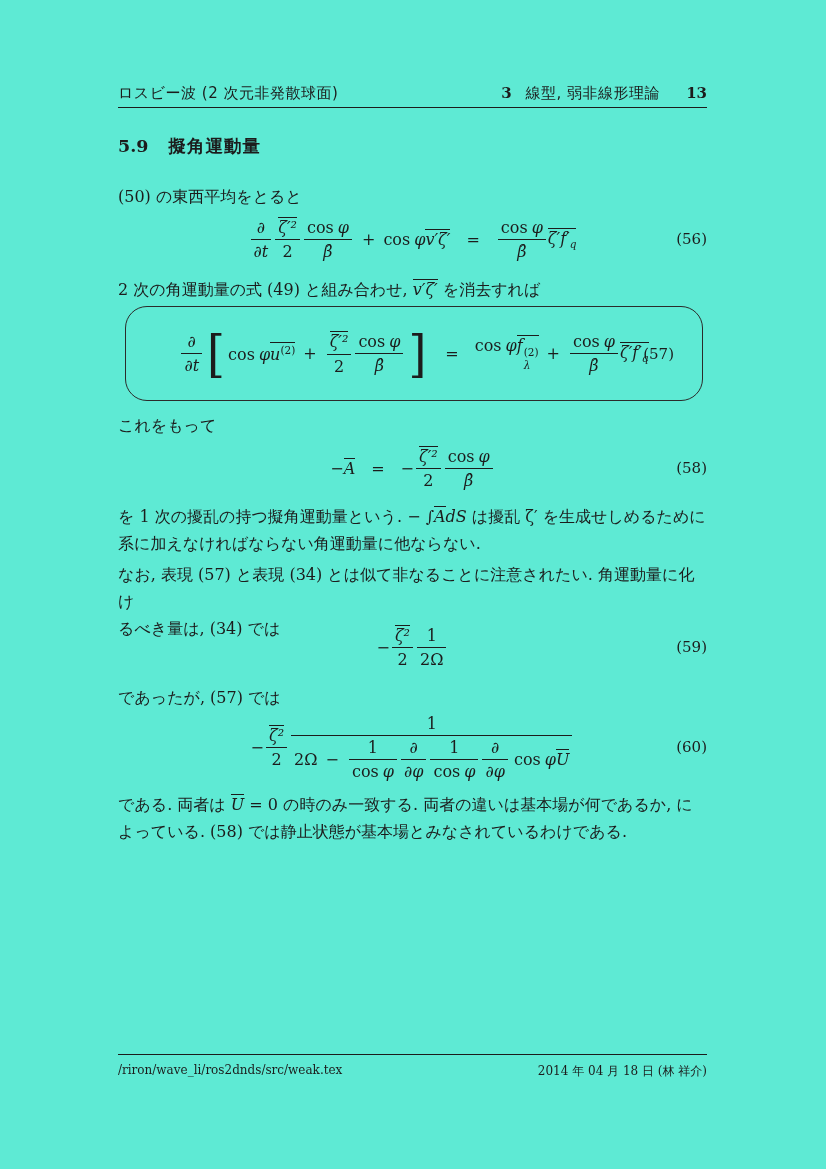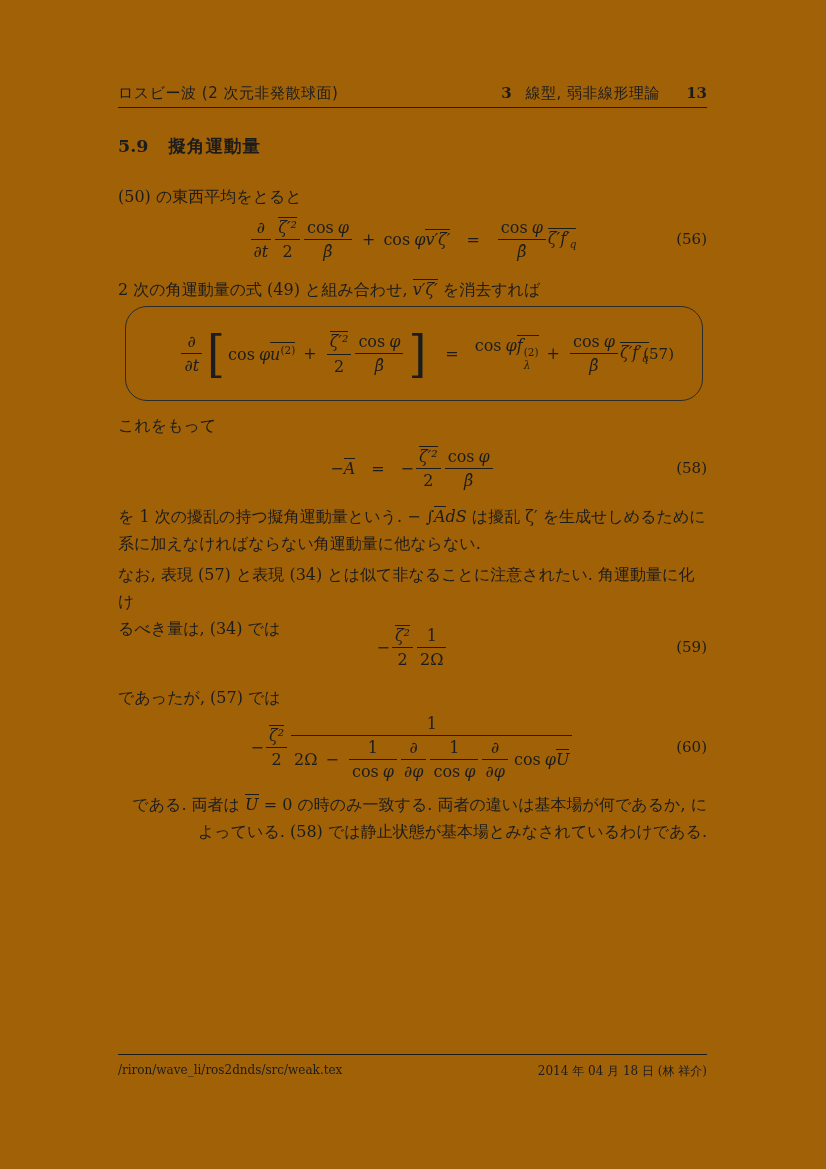--- a/index.html
+++ b/index.html
@@ -1,18 +1,18 @@
 <!DOCTYPE html>
 <html><head>
 <meta charset="utf-8">
 <style>
   * { margin:0; padding:0; box-sizing:border-box; }
   html,body { width:826px; height:1169px; }
   body { background:#ffffff; color:#1c1c1c; font-family:"DejaVu Serif", serif; position:relative; overflow:hidden; }
-  .page { position:absolute; inset:0; background:#a16207; }
+  .page { position:absolute; inset:0; background:#5eead4; }
 
   .header { position:absolute; left:118px; width:589px; top:84px; display:flex; justify-content:space-between; align-items:baseline; font-size:15px; }
   .h-left { font-family:"DejaVu Sans", sans-serif; letter-spacing:0.5px; }
   .h-right { display:inline-flex; align-items:baseline; }
   .h-secnum { font-weight:bold; }
   .h-title { font-family:"DejaVu Sans", sans-serif; margin-left:14px; letter-spacing:0.5px; }
   .h-page { font-weight:bold; margin-left:26px; }
   .rule { position:absolute; left:118px; width:589px; border-top:1.3px solid #1c1c1c; }
 
   .sec { position:absolute; left:118px; top:134px; }
@@ -226,21 +226,21 @@
             <span class="fnum mi">∂</span>
             <span class="fden mi">∂φ</span>
           </span>
           <span class="tok sp"><span class="mr">cos</span><span class="mi sp">φ</span><span class="ol mi">U</span></span>
         </span>
       </span>
     </div>
     <span class="eqnum">(60)</span>
   </div>
 
-  <p class="para" style="top:791px;text-align:right;"><span>である. 両者は </span><span class="olin">U</span><span> = 0 の時のみ一致する. 両者の違いは基本場が何であるか, に</span><br><span>よっている. (58) では静止状態が基本場とみなされているわけである.</span></p>
+  <p class="para" style="top:791px;"><span>である. 両者は </span><span class="olin">U</span><span> = 0 の時のみ一致する. 両者の違いは基本場が何であるか, に</span><br><span>よっている. (58) では静止状態が基本場とみなされているわけである.</span></p>
 
   <div class="rule" style="top:1054px;"></div>
   <div class="footer">
     <span>/riron/wave_li/ros2dnds/src/weak.tex</span>
     <span>2014 年 04 月 18 日 (林 祥介)</span>
   </div>
 
 </div>
 
 </body></html>

